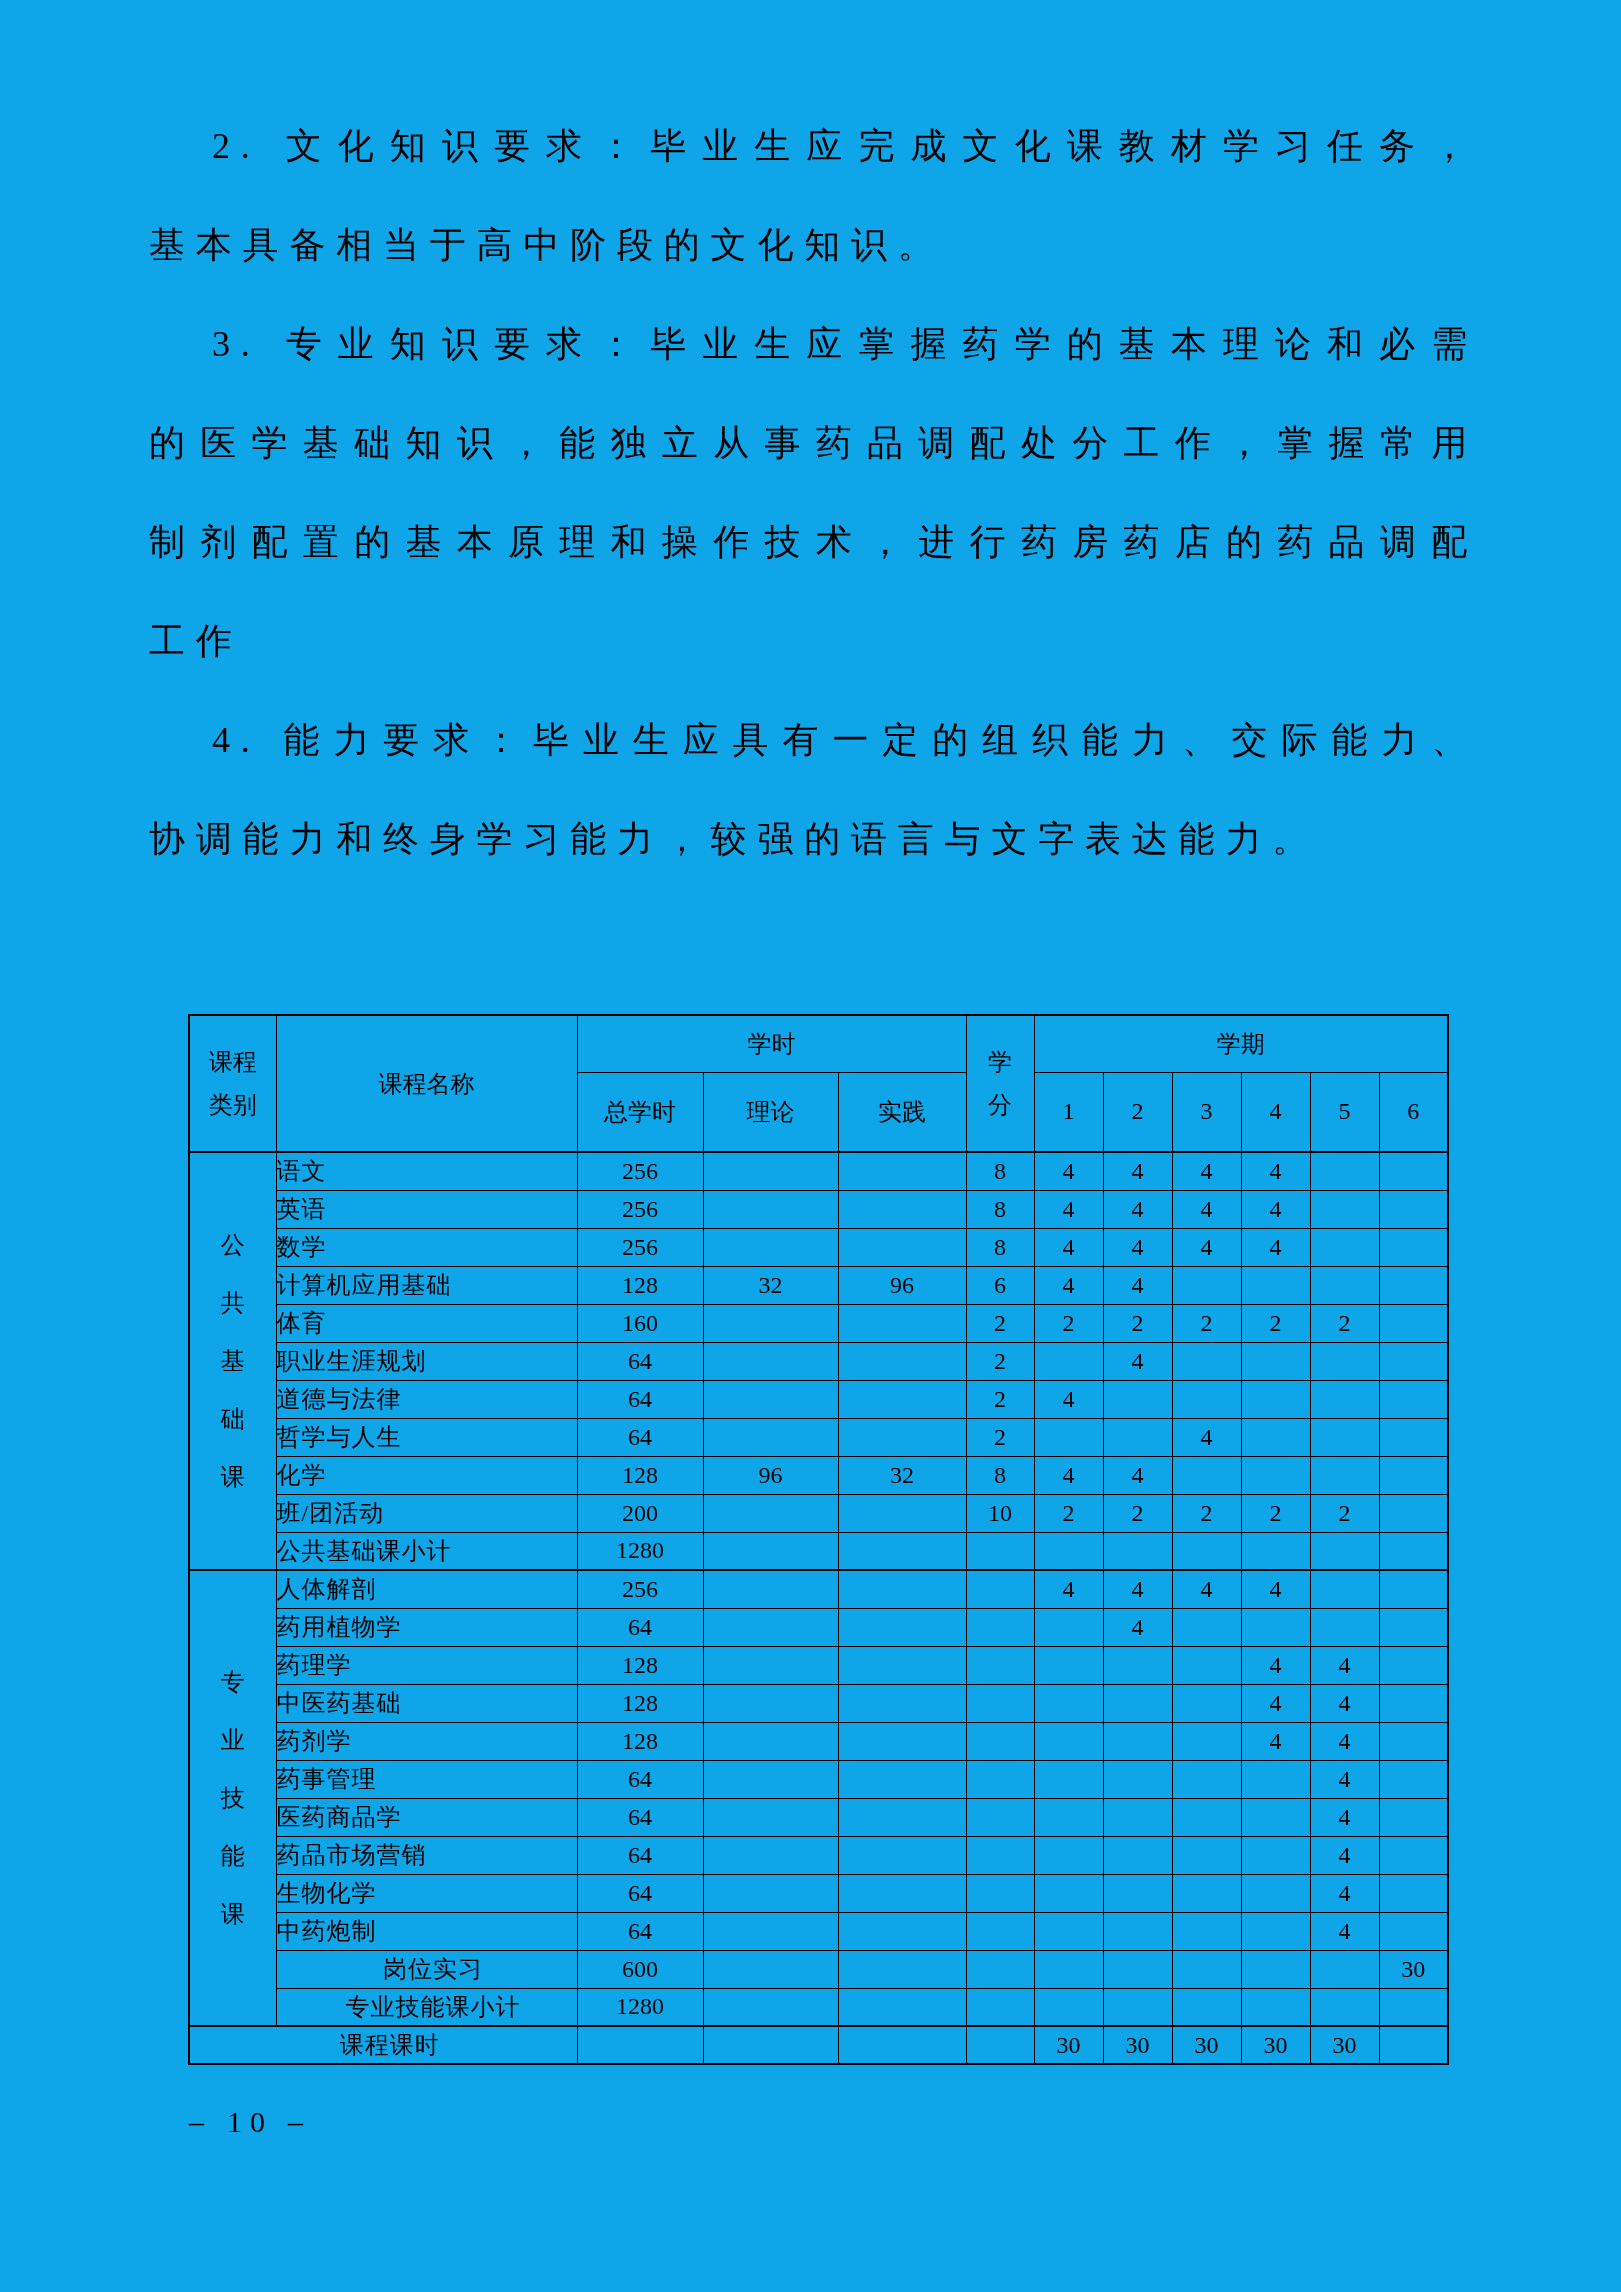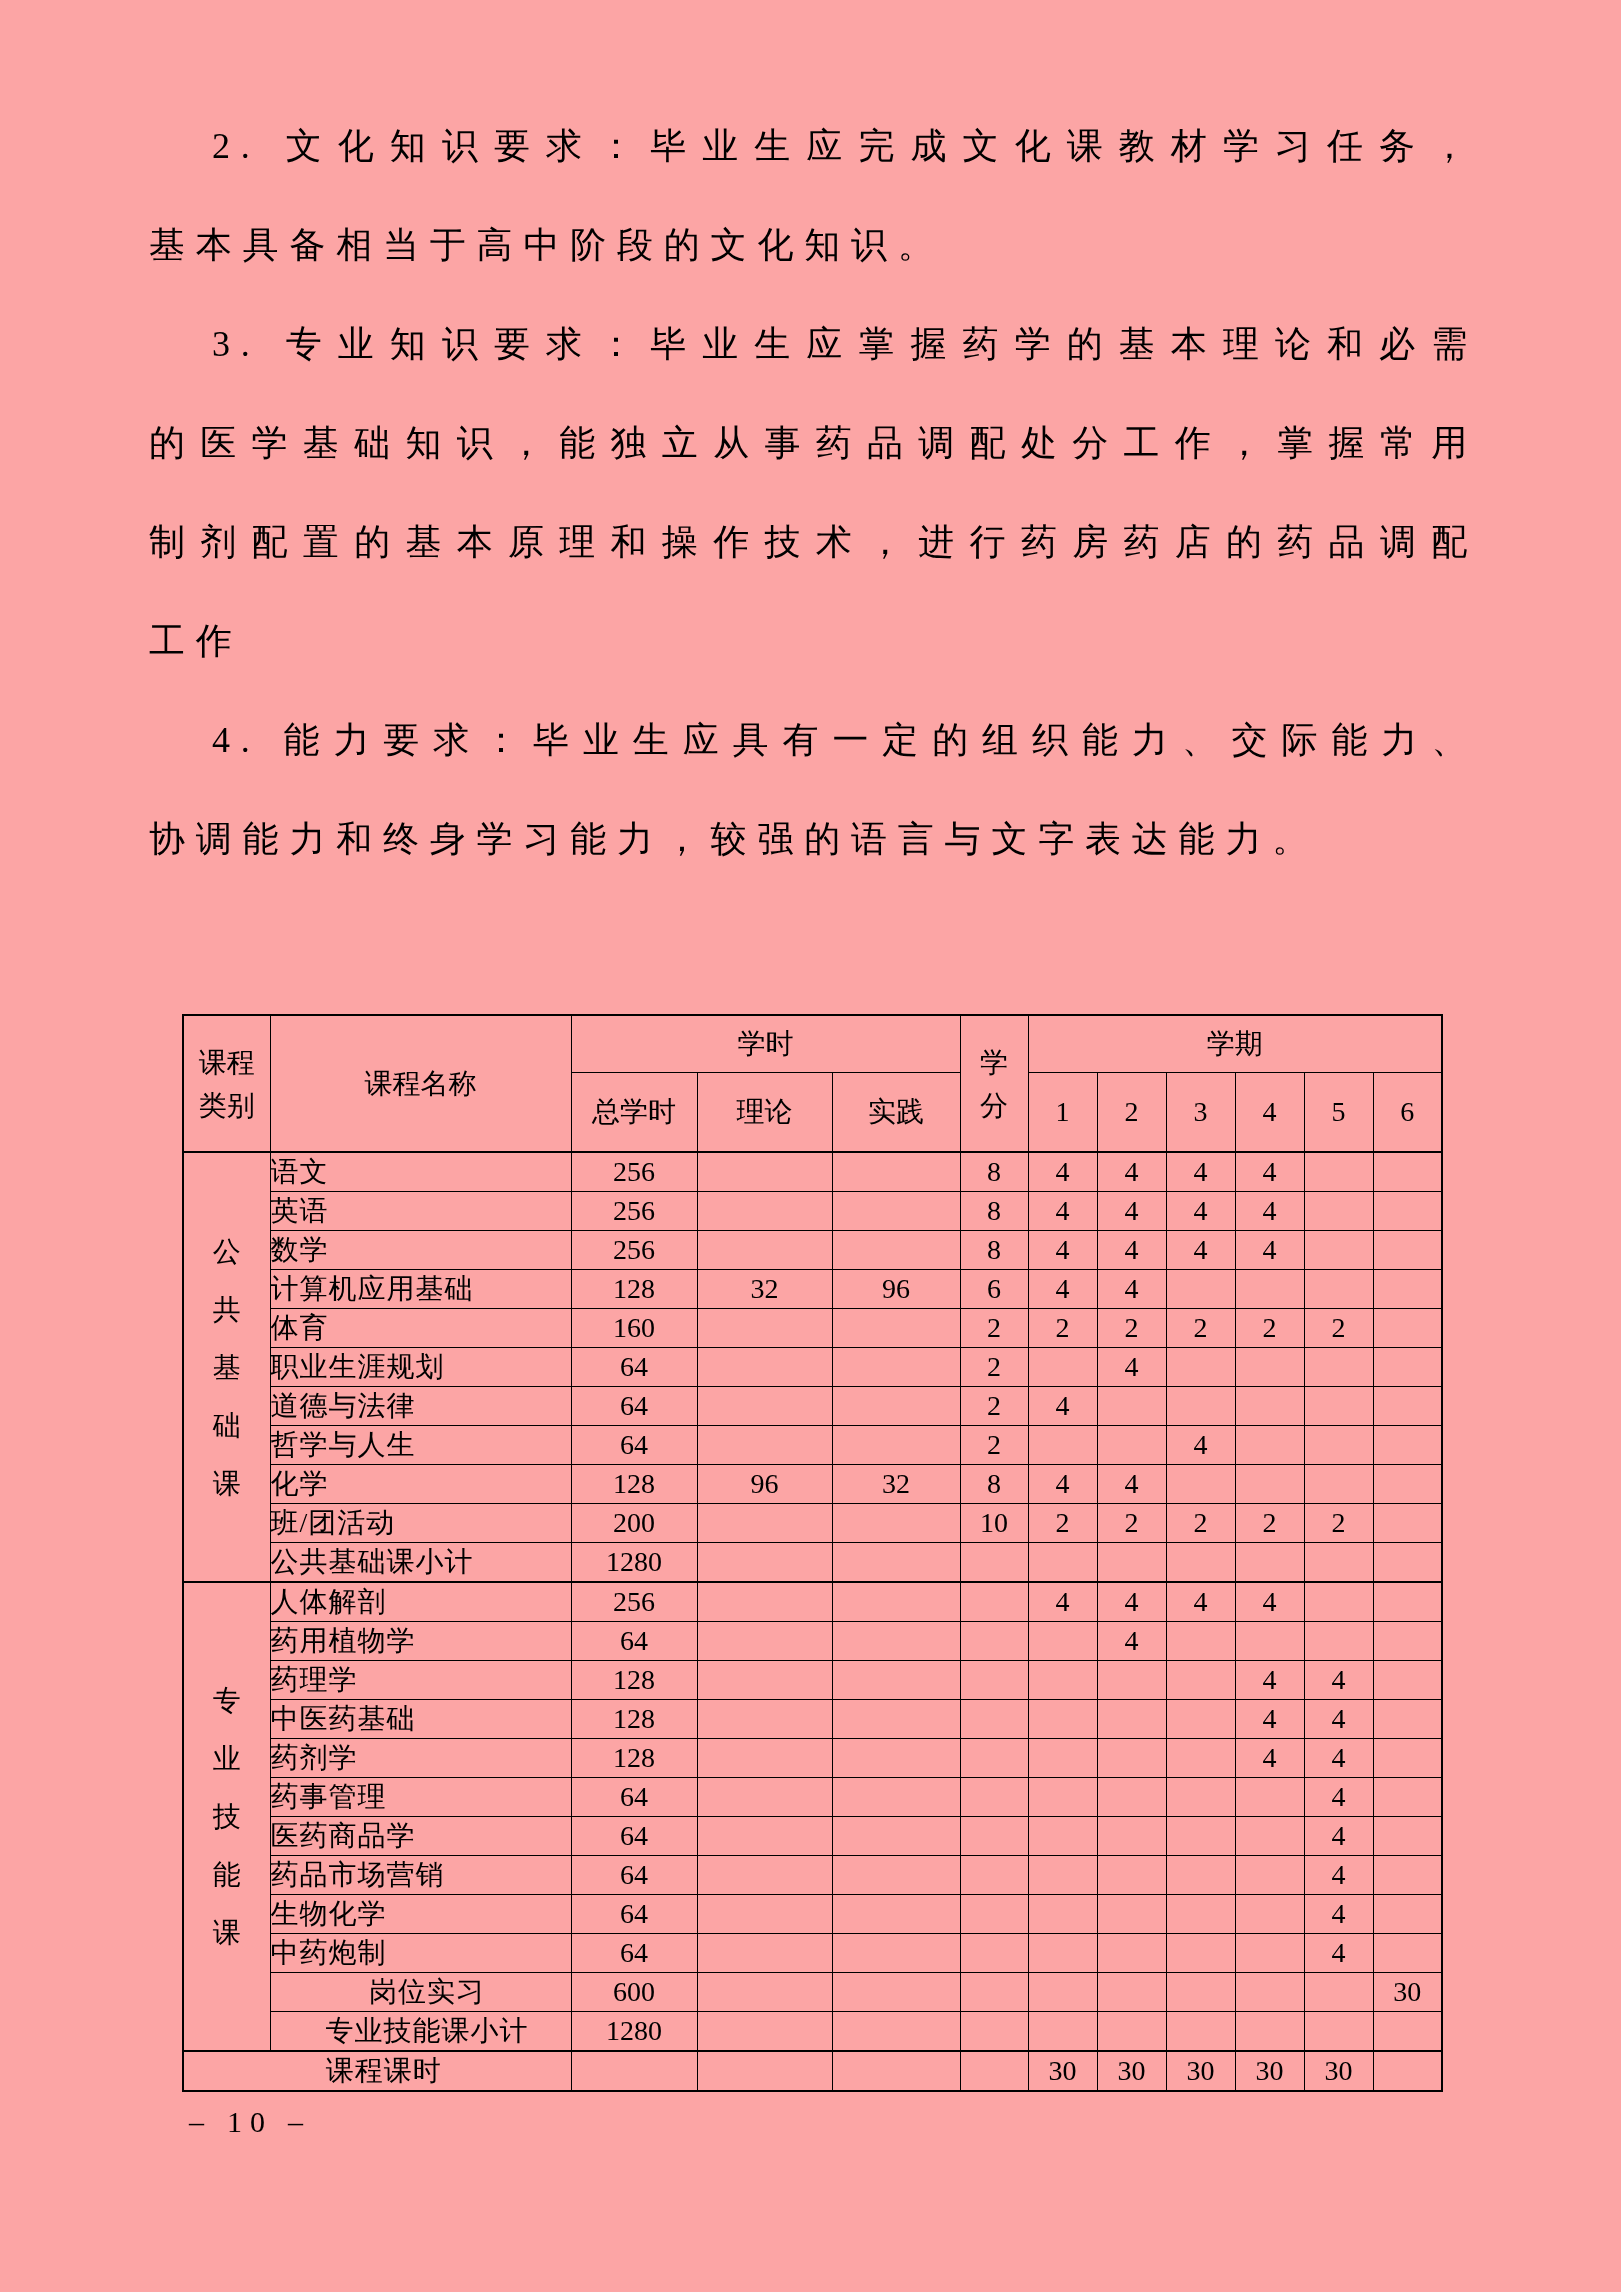--- a/index.html
+++ b/index.html
@@ -1,19 +1,19 @@
 <!DOCTYPE html>
 <html><head>
 <meta charset="utf-8">
 <style>
   html,body { margin:0; padding:0; background:#888; }
   .page {
     position:relative;
     width:1621px; height:2293px;
-    background:#fca5a5;
+    background:#0ea5e9;
     font-family:"Liberation Serif","DejaVu Serif",serif;
     color:#000;
     overflow:hidden;
   }
   
   .body-text { position:absolute; left:149px; top:97px; width:1329px; }
   .tline {
     font-size:36px;
     height:99px;
     line-height:99px;
@@ -21,25 +21,25 @@
     white-space:nowrap;
   }
   .tline.justify {
     white-space:normal;
     text-align:justify;
     text-align-last:justify;
   }
   .tline.indent { padding-left:63px; box-sizing:border-box; }
   
   table.course-table {
-    position:absolute; left:182px; top:1014px;
+    position:absolute; left:188px; top:1014px;
     width:1260px;
     border-collapse:collapse;
     table-layout:fixed;
-    font-size:28px;
+    font-size:24px;
   }
   table.course-table { border:2.9px solid #000; }
   table.course-table th, table.course-table td {
     border:1.5px solid #000;
     padding:0;
     font-weight:normal;
     vertical-align:middle;
     overflow:hidden;
   }
   thead { border-bottom:2.9px solid #000; }

